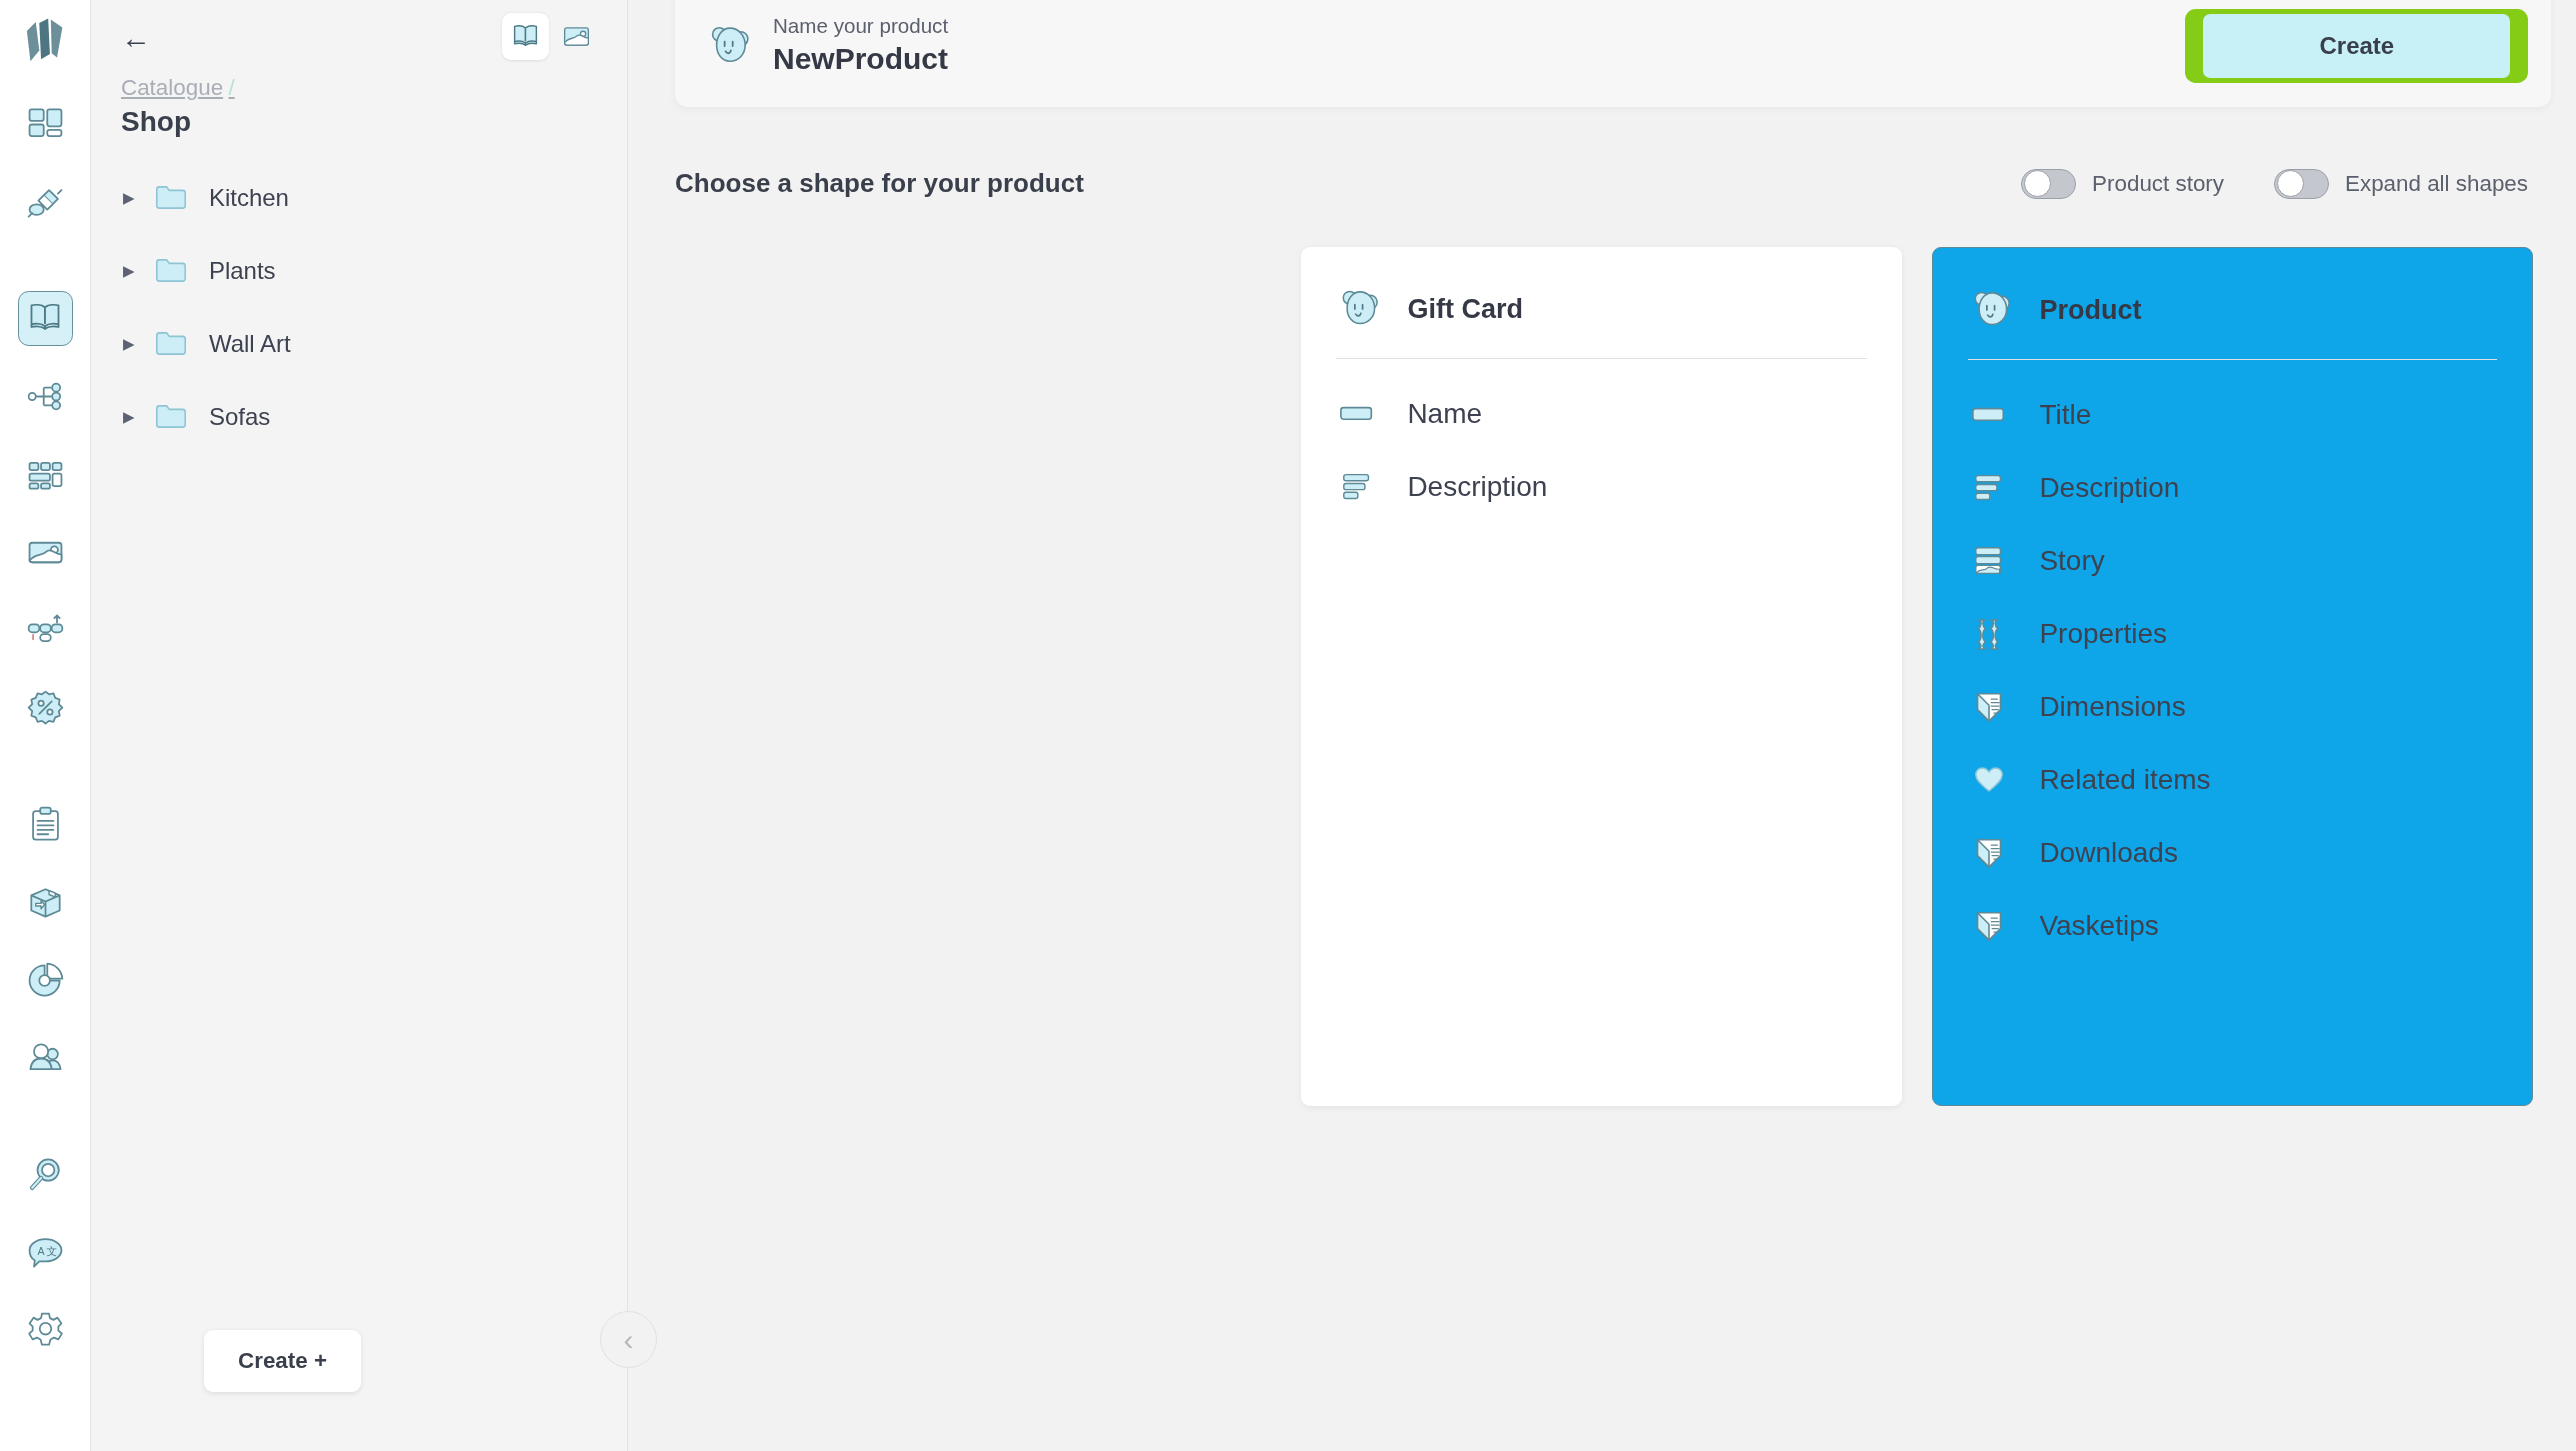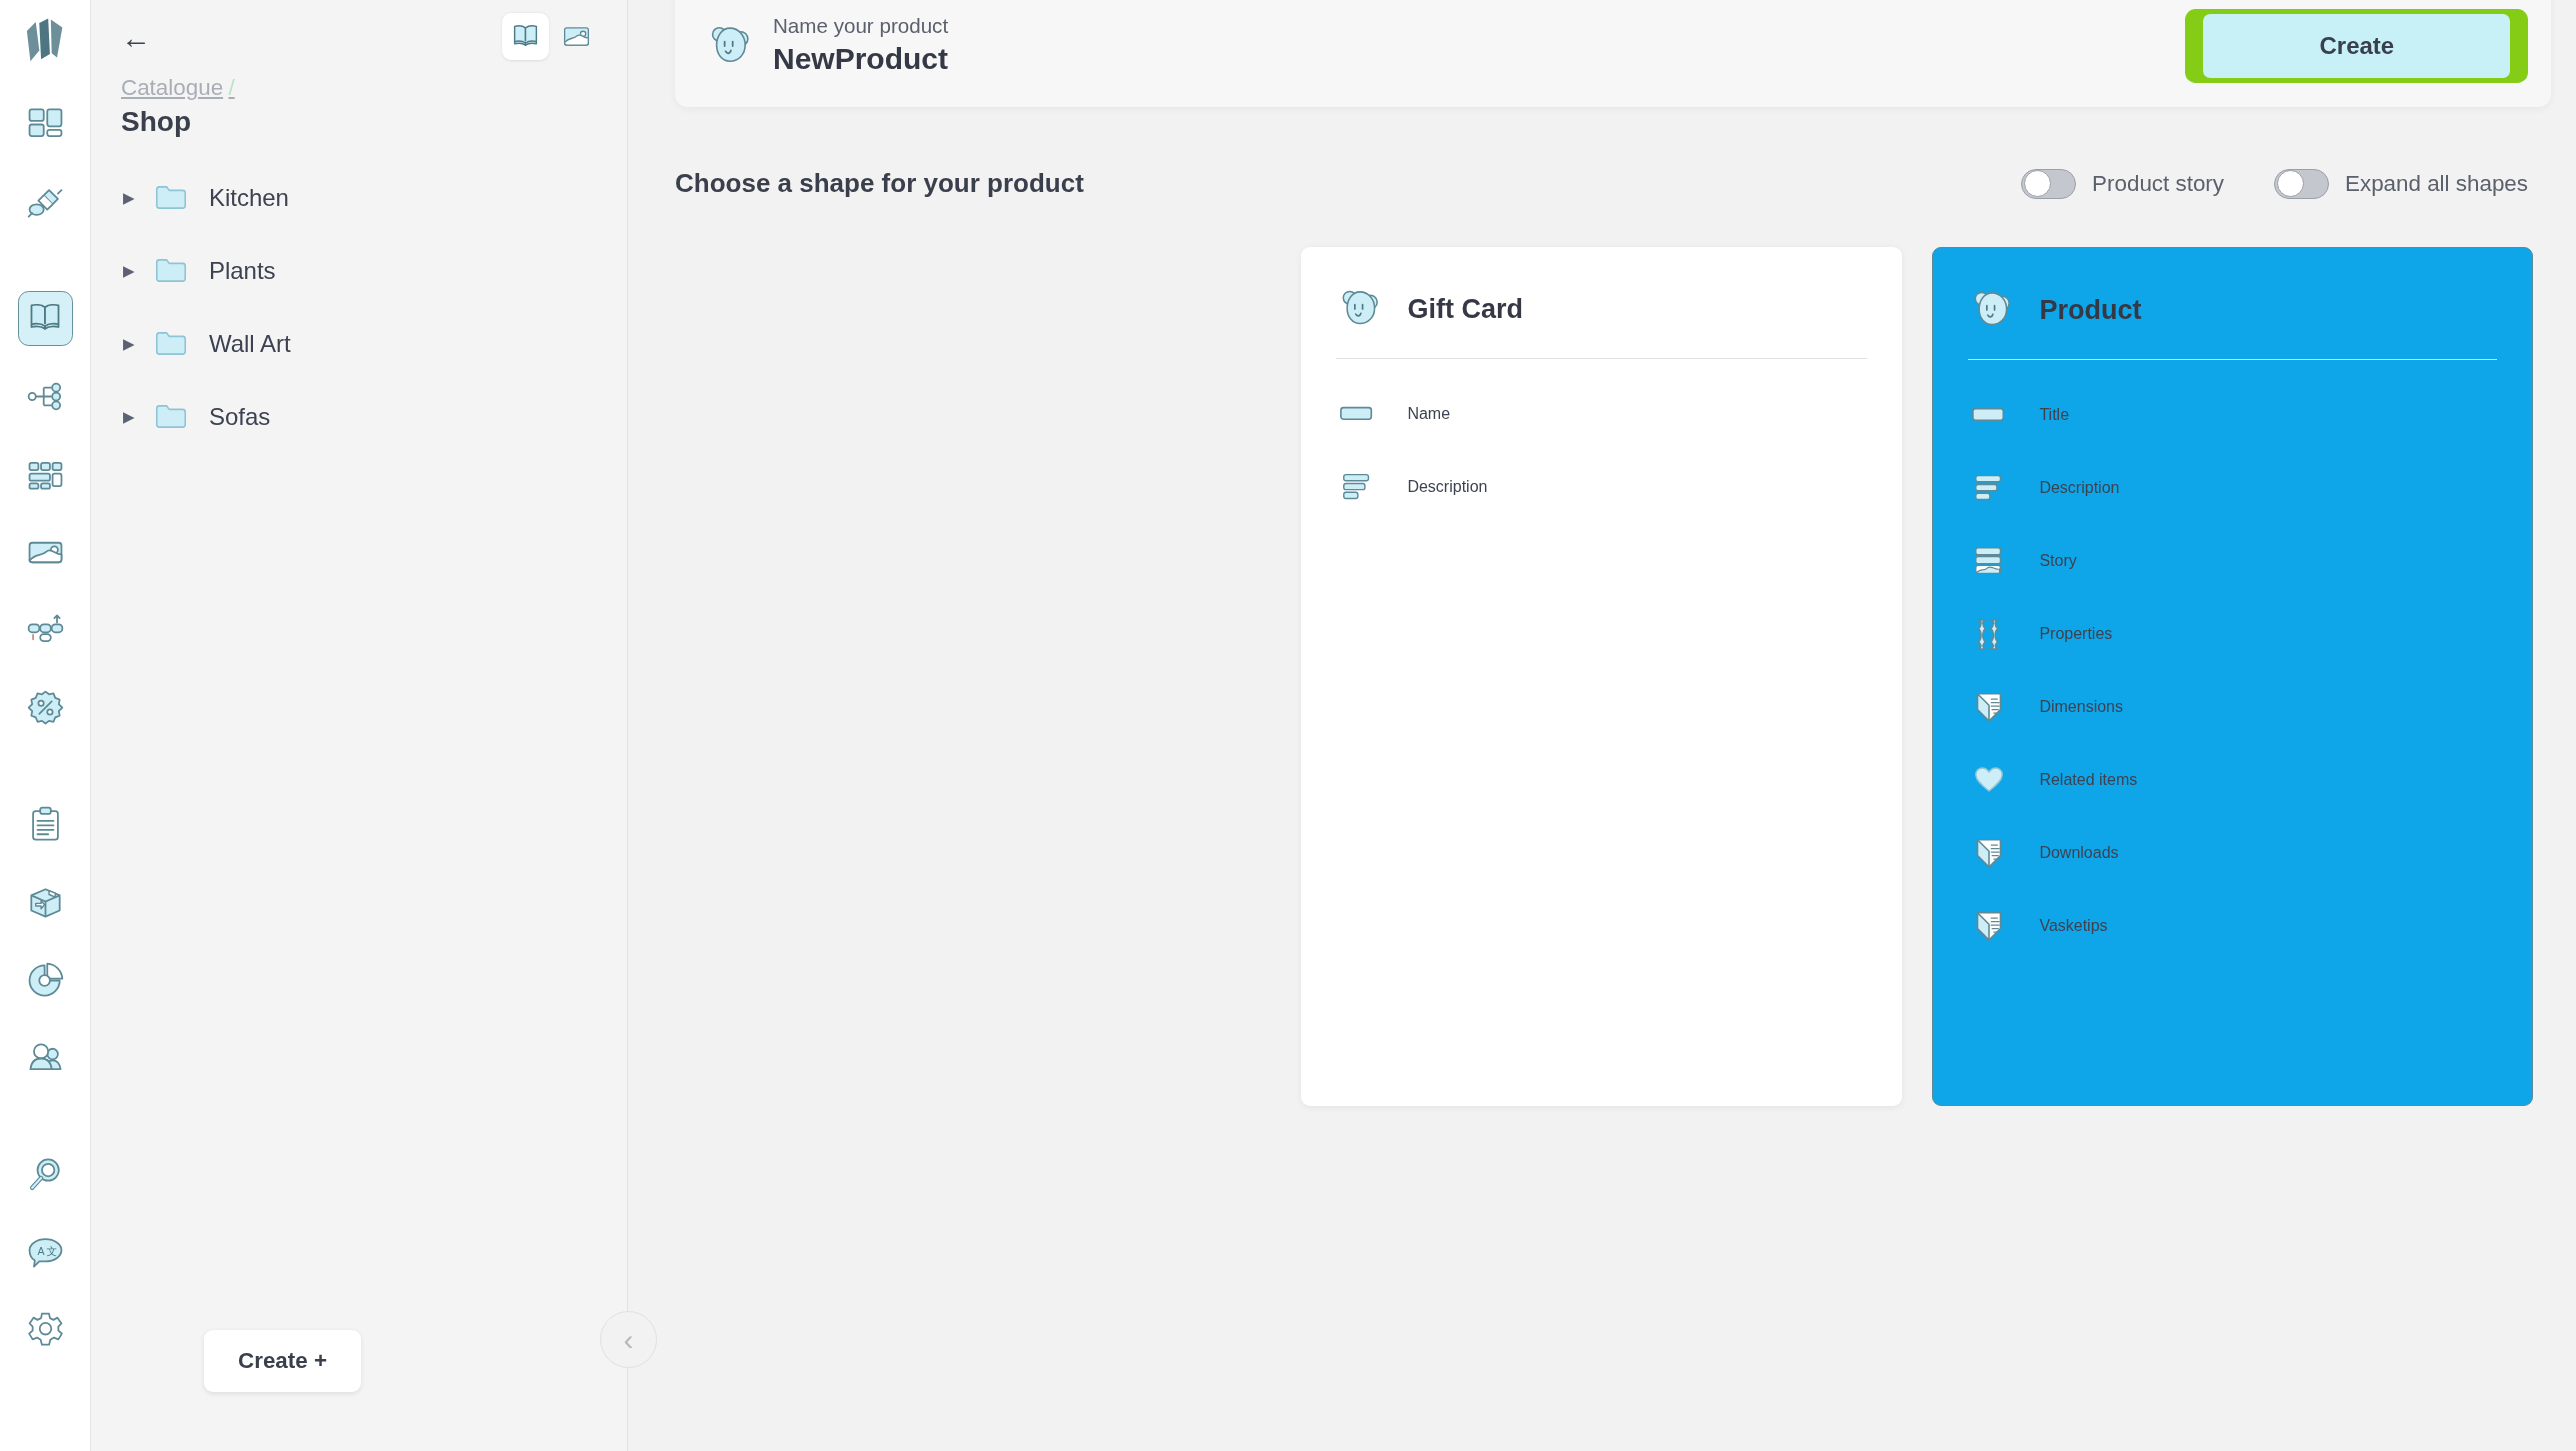--- a/index.html
+++ b/index.html
@@ -151,21 +151,21 @@
     border: 1.8px solid #5d8a96;
   }
   .card-head { display: flex; align-items: center; padding-left: 5.4px; }
   .card-bear { width: 48px; height: 48px; flex: none; margin-right: 23px; }
   .card-title { font-size: 27px; font-weight: bold; color: #343945; }
   .card-rule { height: 0.9px; background: #e0e1e3; margin: 25px 5.4px 0 5.4px; }
 
   .field-list { margin-top: 30px; padding-left: 5.4px; }
   .field-row { display: flex; align-items: center; height: 50px; margin-bottom: 23px; }
   .field-ico { width: 41px; height: 41px; flex: none; margin-right: 30px; display: flex; align-items: center; justify-content: center; }
-  .field-label { font-size: 16px; color: #3d4250; }
+  .field-label { font-size: 28px; color: #3d4250; }
 
   svg { display: block; }
 </style>
 </head>
 <body>
 
 <div class="app">
 
   <div class="rail">
 

